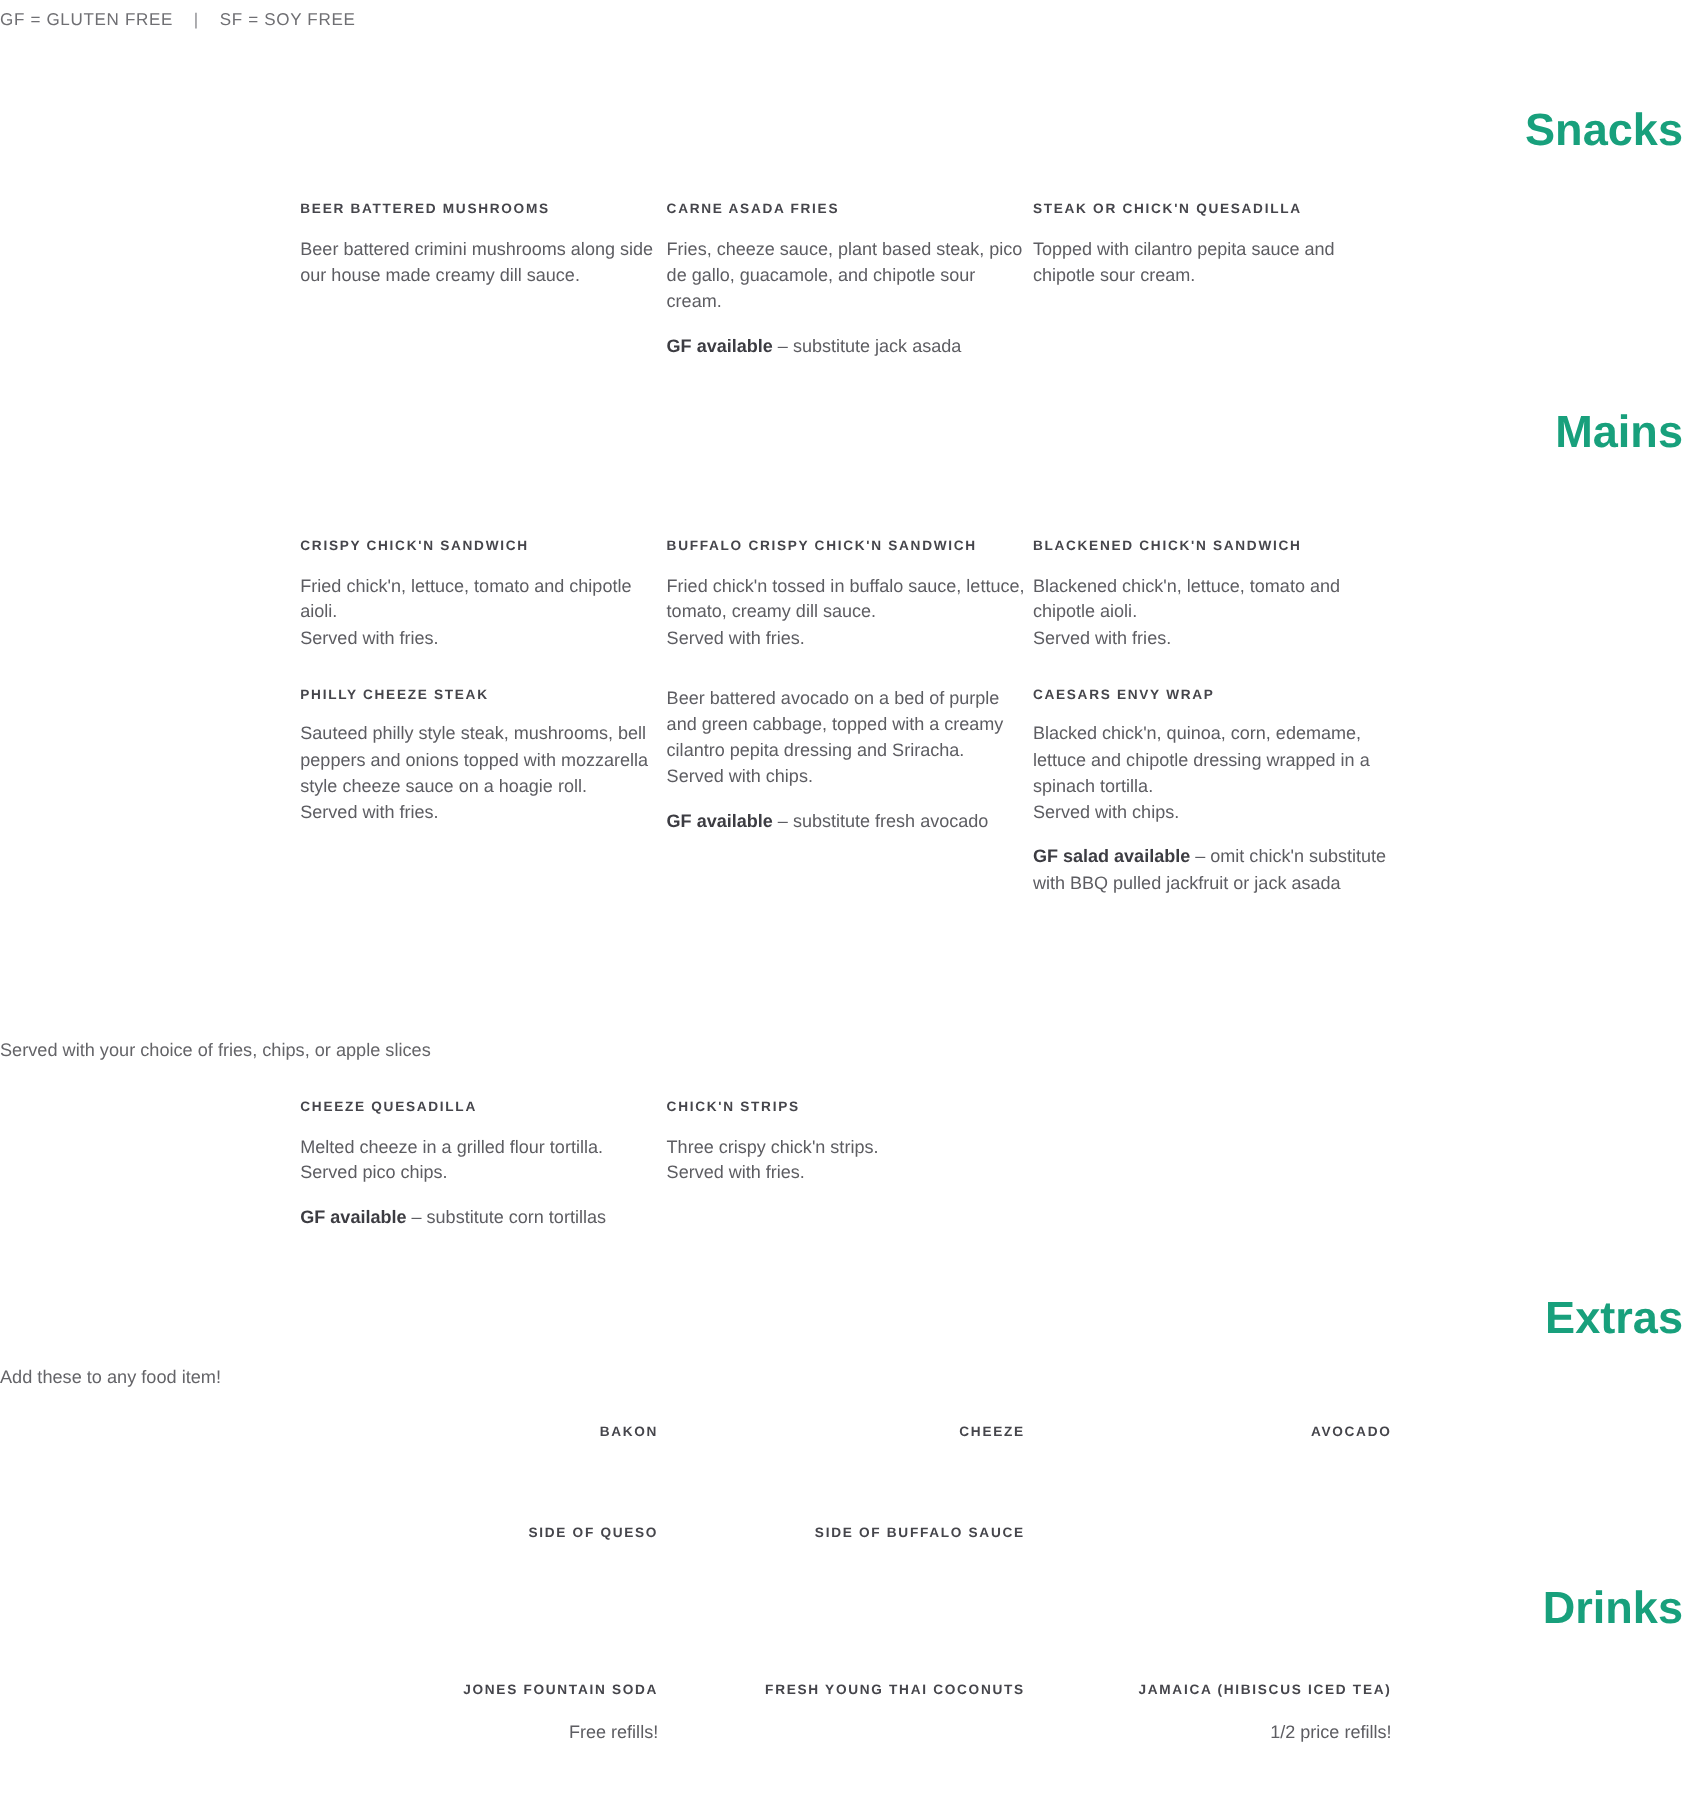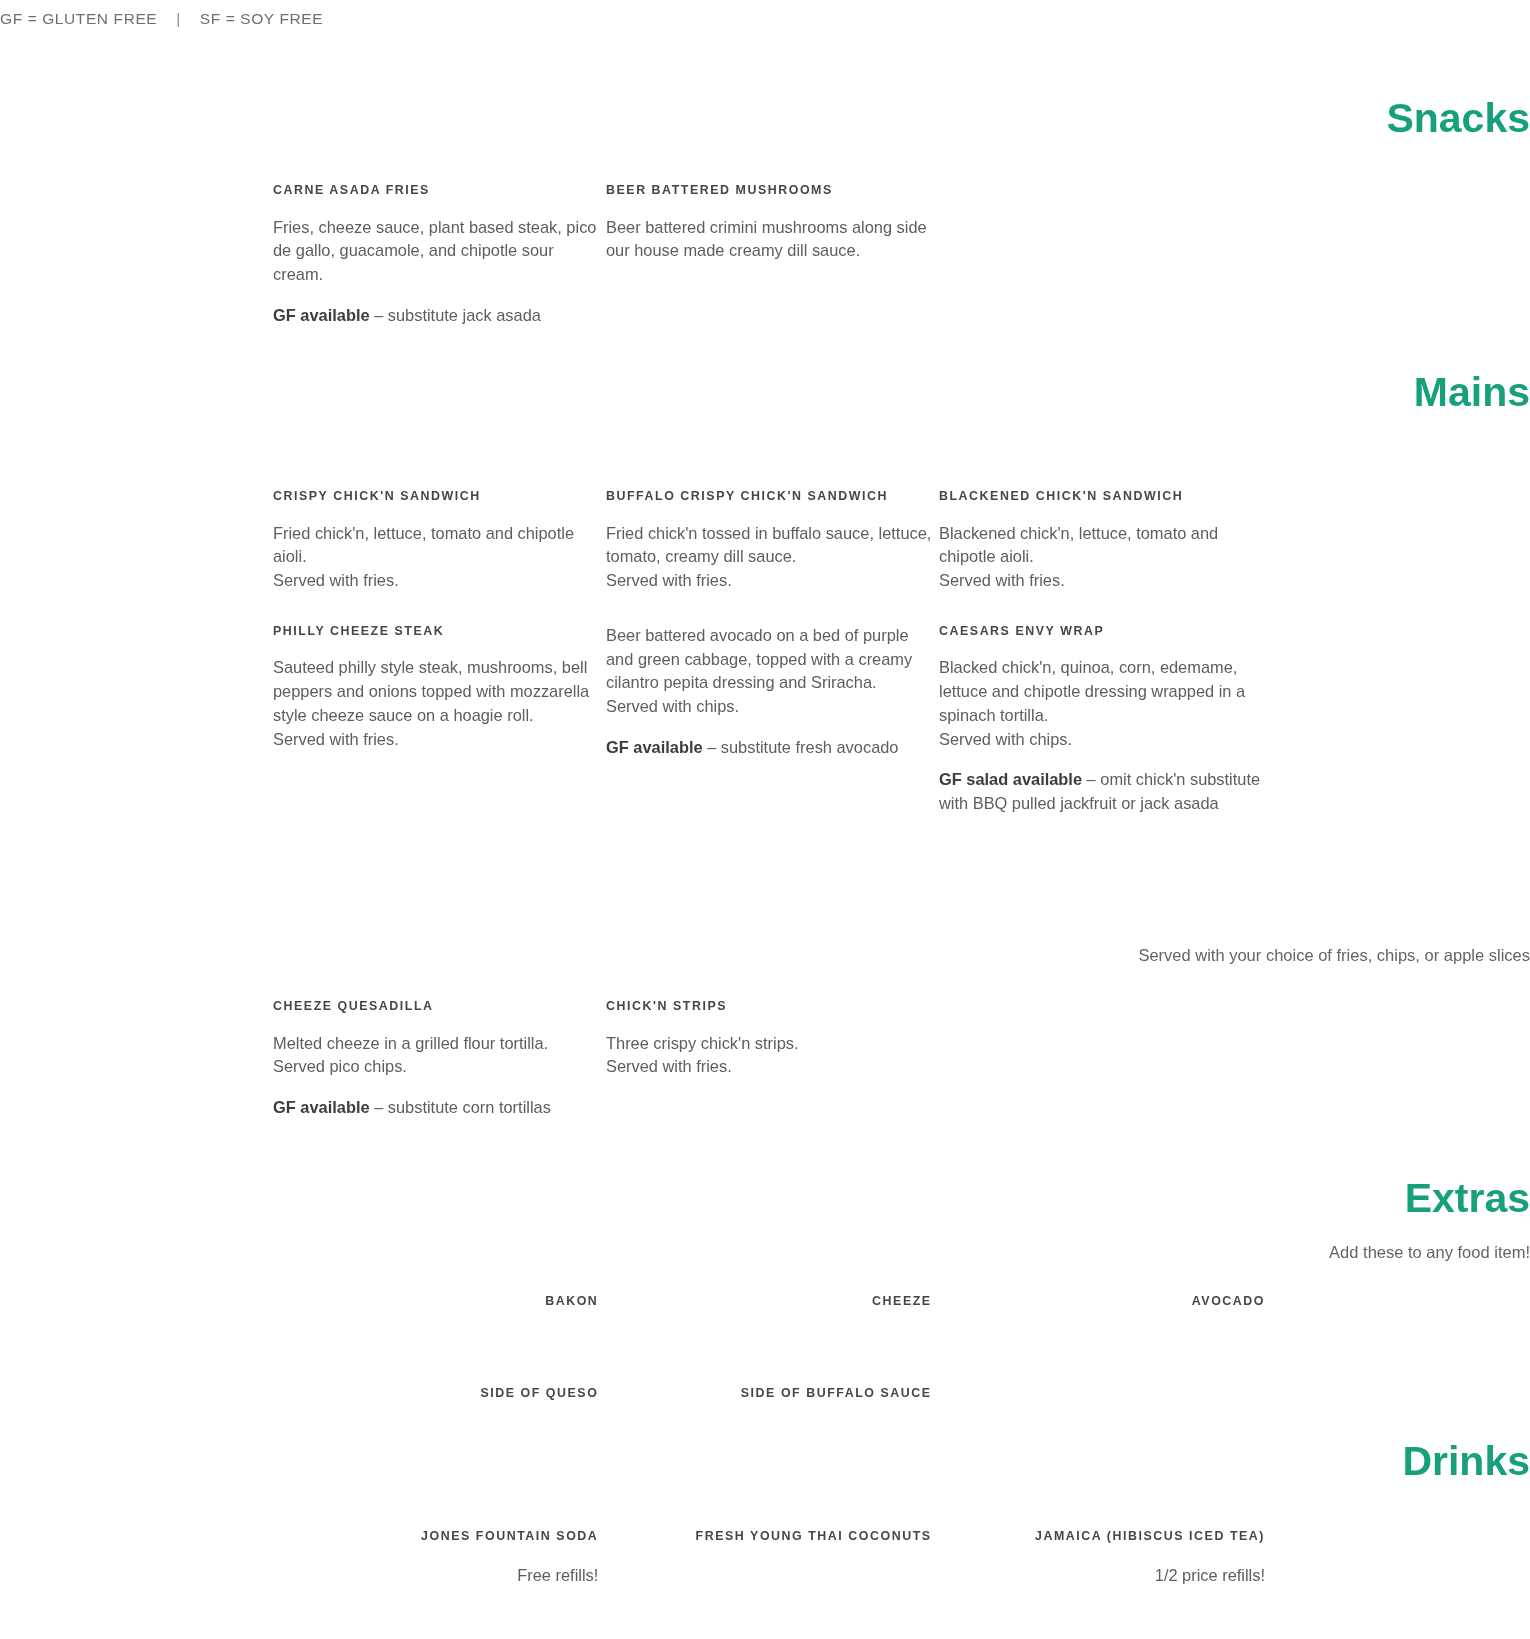--- a/index.html
+++ b/index.html
@@ -38,21 +38,21 @@
   .section-title {
     text-align: right;
     color: #18a07c;
     font-weight: 700;
     font-size: 41px;
     line-height: 1.2;
     letter-spacing: 0px;
     margin: 0;
   }
   .section-sub {
-    text-align: right;
+    text-align: left;
     font-size: 16.5px;
     color: #646468;
     margin: 0;
     padding-top: 20px;
   }
 
   
   .grid {
     display: grid;
     grid-template-columns: 333px 333px 333px;
@@ -129,29 +129,35 @@
 
   <div class="spacer-xl"></div>
 
   <h2 class="section-title">Snacks</h2>
 
   <div style="height:40px"></div>
 
   <div class="grid">
     <div class="col">
       <div class="item">
+        <p class="item-name">BEER BATTERED MUSHROOMS</p>
+        <p class="item-desc">Beer battered crimini mushrooms along side our house made creamy dill sauce.</p>
+      </div>
+    </div>
+    <div class="col">
+      <div class="item">
         <p class="item-name">CARNE ASADA FRIES</p>
         <p class="item-desc">Fries, cheeze sauce, plant based steak, pico de gallo, guacamole, and chipotle sour cream.</p>
         <p class="item-note"><b>GF available</b><span> – substitute jack asada</span></p>
       </div>
     </div>
     <div class="col">
       <div class="item">
-        <p class="item-name">BEER BATTERED MUSHROOMS</p>
-        <p class="item-desc">Beer battered crimini mushrooms along side our house made creamy dill sauce.</p>
+        <p class="item-name">STEAK OR CHICK'N QUESADILLA</p>
+        <p class="item-desc">Topped with cilantro pepita sauce and chipotle sour cream.</p>
       </div>
     </div>
   </div>
 
   <div style="height:18px"></div>
 
   <h2 class="section-title">Mains</h2>
 
   <div style="height:72px"></div>
 

